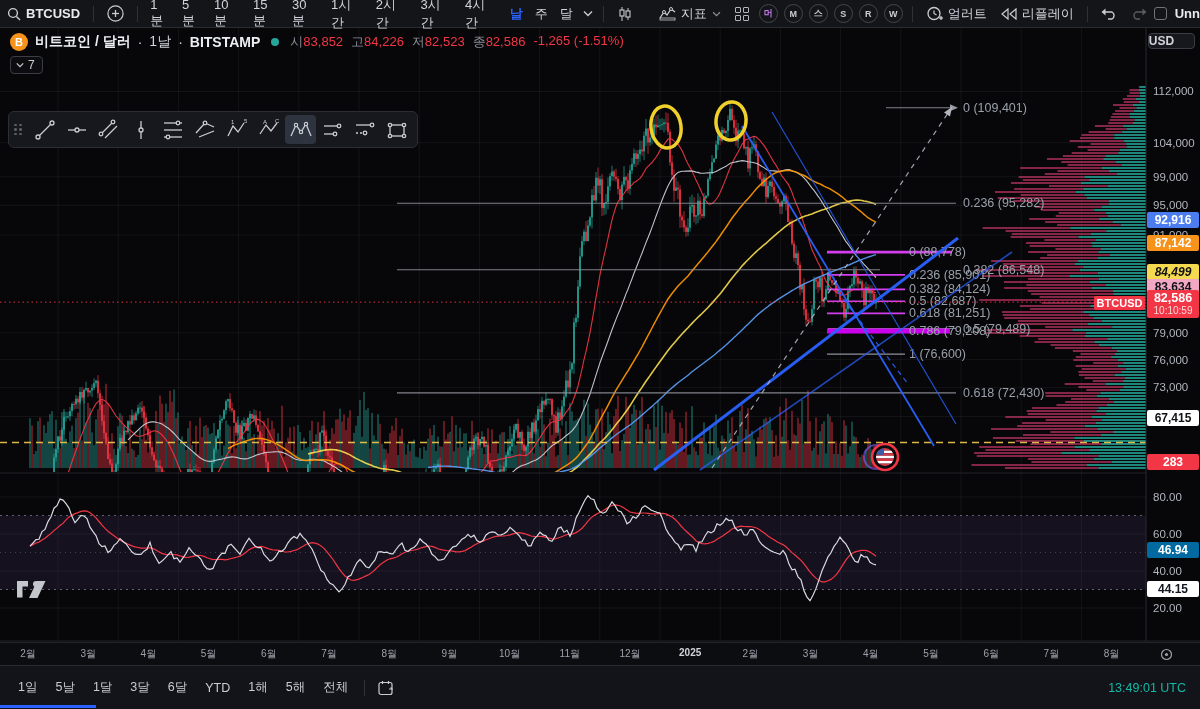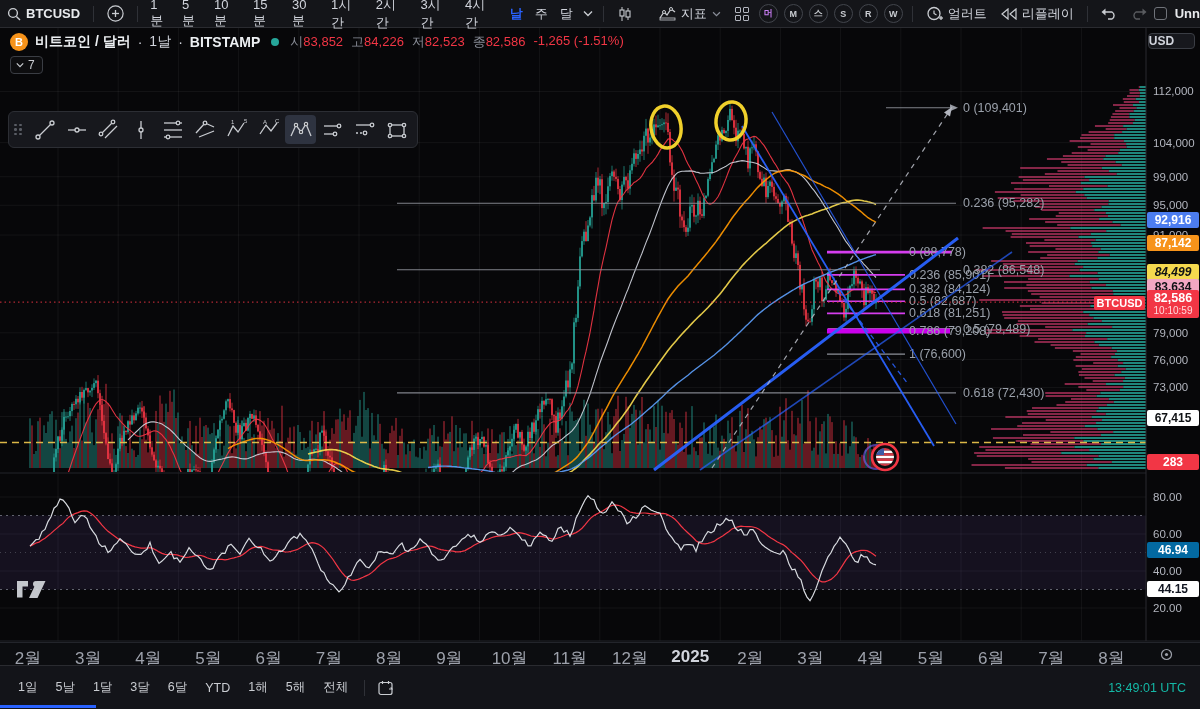--- a/index.html
+++ b/index.html
@@ -56,21 +56,21 @@
   .sym-tag { position:absolute; left:1094px; width:51px; text-align:center; font-size:11px; font-weight:bold;
     border-radius:2px; padding:1px 0; z-index:25; background:#f23645; color:#fff; }
   .px-badge { position:absolute; left:1147px; width:52px; z-index:26; background:#f23645; color:#fff;
     border-radius:2px; text-align:center; line-height:1.15; padding:1px 0; }
   .px-badge .p { font-size:12.5px; font-weight:bold; }
   .px-badge .cd { font-size:10px; color:#ffd9dc; }
 
   
   #timeline { position:absolute; left:0; top:642px; width:1200px; height:23px; background:#0c0d10;
     border-top:1px solid #23252b; z-index:20; }
-  .tl-month { position:absolute; top:4px; font-size:17px; color:#9da1ab; transform:translateX(-50%); }
+  .tl-month { position:absolute; top:4px; font-size:10px; color:#9da1ab; transform:translateX(-50%); }
   .tl-month.major { color:#d1d4dc; font-weight:bold; }
   #tl-gear { position:absolute; left:1160px; top:4px; }
   #bottombar { position:absolute; left:0; top:665px; width:1200px; height:44px; background:#131419;
     border-top:1px solid #2a2b30; z-index:20; display:flex; align-items:center; padding:0 10px; }
   .rng-btn { font-size:12.5px; color:#c9ccd1; padding:3px 8px; border-radius:4px; }
   #bb-sep { width:1px; height:16px; background:#2f3137; margin:0 8px; }
   #clock { margin-left:auto; font-size:12.5px; color:#14b8a6; padding-right:4px; }
   #blue-strip { position:absolute; left:0px; top:705px; width:96px; height:3px; background:#2962ff; z-index:21; }
 
   #tv-mark { position:absolute; left:16px; top:580px; z-index:15; opacity:.9; }

